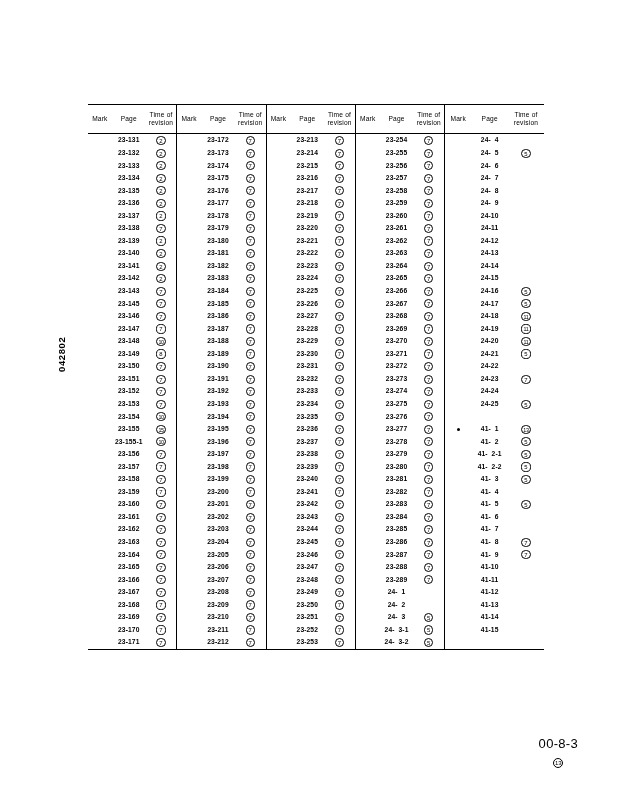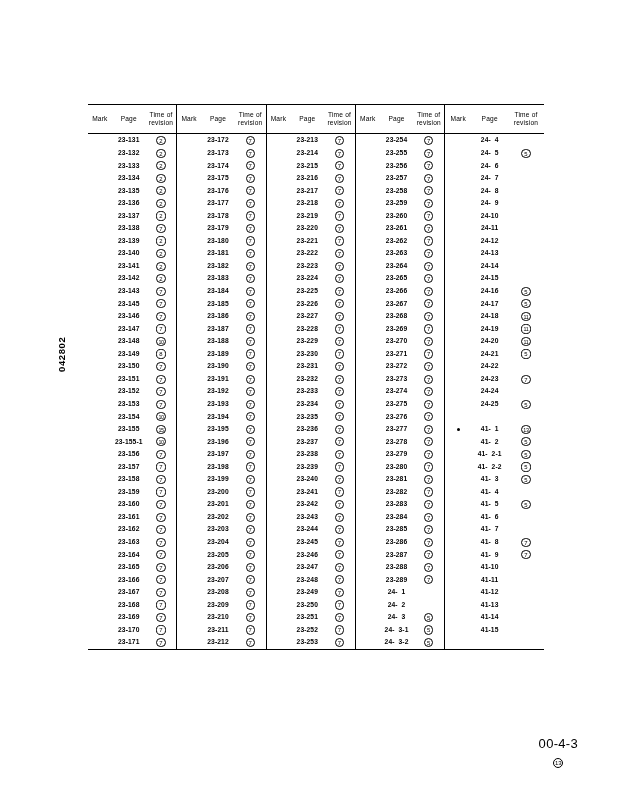--- a/index.html
+++ b/index.html
@@ -899,19 +899,19 @@
             <td class="c-page-w"><span class="pagenum"></span></td>
             <td class="c-rev-w"></td>
           </tr>
         </tbody>
     </table>
 
     <div class="rule-bottom"></div>
   </div>
 
   <div class="footer">
-    <div class="footer-id">00-4-3</div>
+    <div class="footer-id">00-8-3</div>
     <div class="footer-rev">
       <span class="circ">13</span>
     </div>
   </div>
 
 </div>
 
 </body></html>

